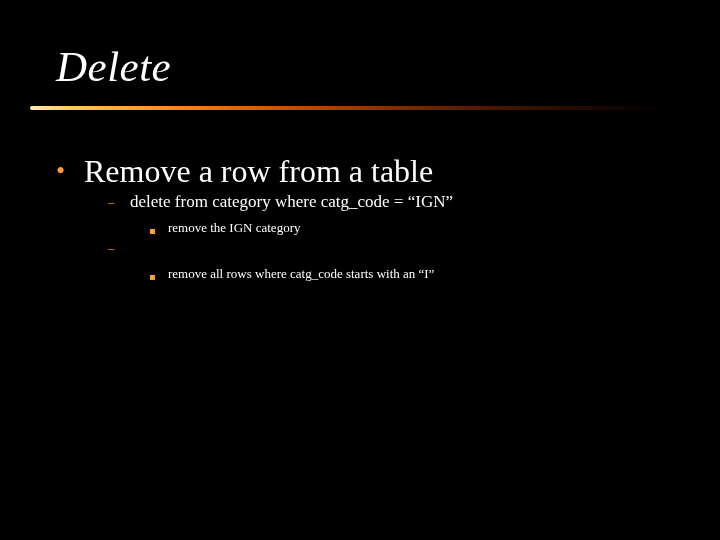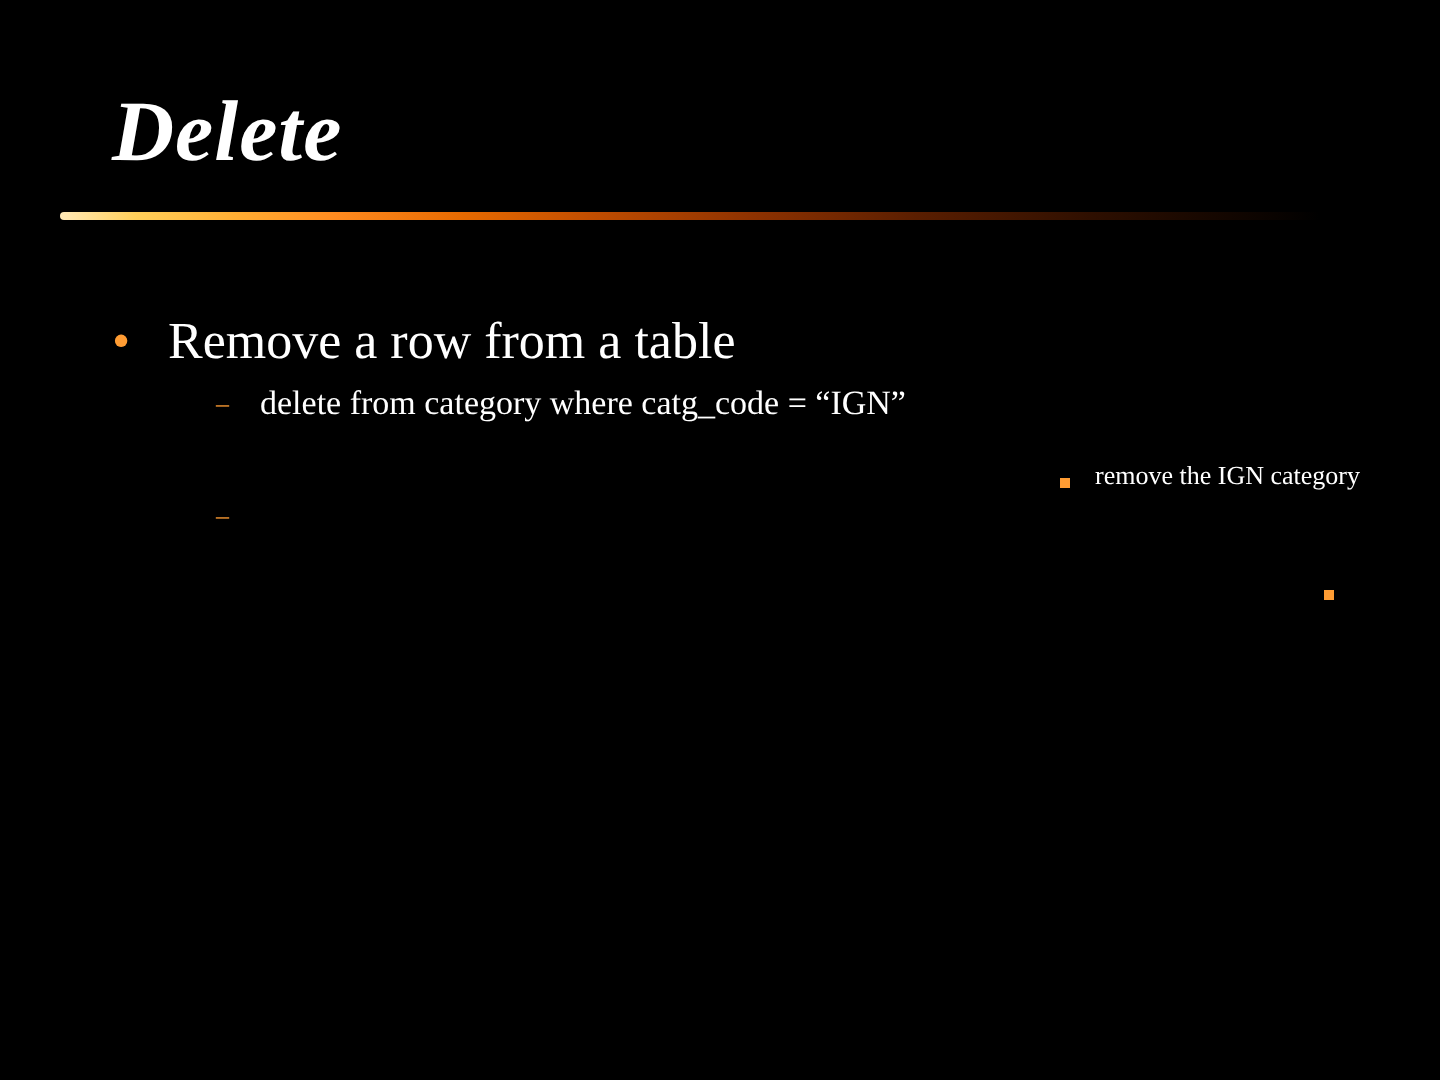--- a/index.html
+++ b/index.html
@@ -23,21 +23,21 @@
     width: 720px;
     height: 540px;
     box-sizing: border-box;
   }
   .title {
     position: absolute;
     top: 42px;
     left: 56px;
     font-size: 43px;
     font-style: italic;
-    font-weight: 700;
+    font-weight: 400;
     letter-spacing: 0.5px;
   }
   .rule {
     position: absolute;
     top: 106px;
     left: 30px;
     width: 630px;
     height: 4px;
     background: linear-gradient(to right,
       #ffe9b8 0%,
@@ -68,21 +68,21 @@
   }
   .lvl1 .bullet {
     width: 28px;
     flex: 0 0 28px;
     font-size: 26px;
     line-height: 32px;
     color: var(--accent);
     text-align: left;
   }
   .lvl1 .text {
-    font-size: 26px;
+    font-size: 32px;
     line-height: 32px;
   }
 
   
   .lvl2 {
     display: flex;
     align-items: flex-start;
     margin-left: 52px;
     margin-top: 2px;
   }
@@ -97,22 +97,21 @@
   .lvl2 .text {
     font-size: 17px;
     line-height: 18px;
   }
 
   
   .lvl3 {
     display: flex;
     align-items: flex-start;
     margin-left: 94px;
-    margin-top: 18px;
-    justify-content: flex-end;
+    margin-top: 8px;
   }
   .lvl3 .bullet {
     width: 18px;
     flex: 0 0 18px;
     display: flex;
     align-items: center;
     height: 18px;
   }
   .lvl3 .square {
     width: 5px;
@@ -152,17 +151,18 @@
       <div class="text">remove the IGN category</div>
     </div>
 
     <div class="lvl2">
       <div class="bullet">–</div>
     </div>
     <div class="lvl3">
       <div class="bullet">
           <div class="square"></div>
         </div>
+      <div class="text">remove all rows where catg_code starts with an “I”</div>
     </div>
 
   </div>
 
 </div>
 
 </body></html>

